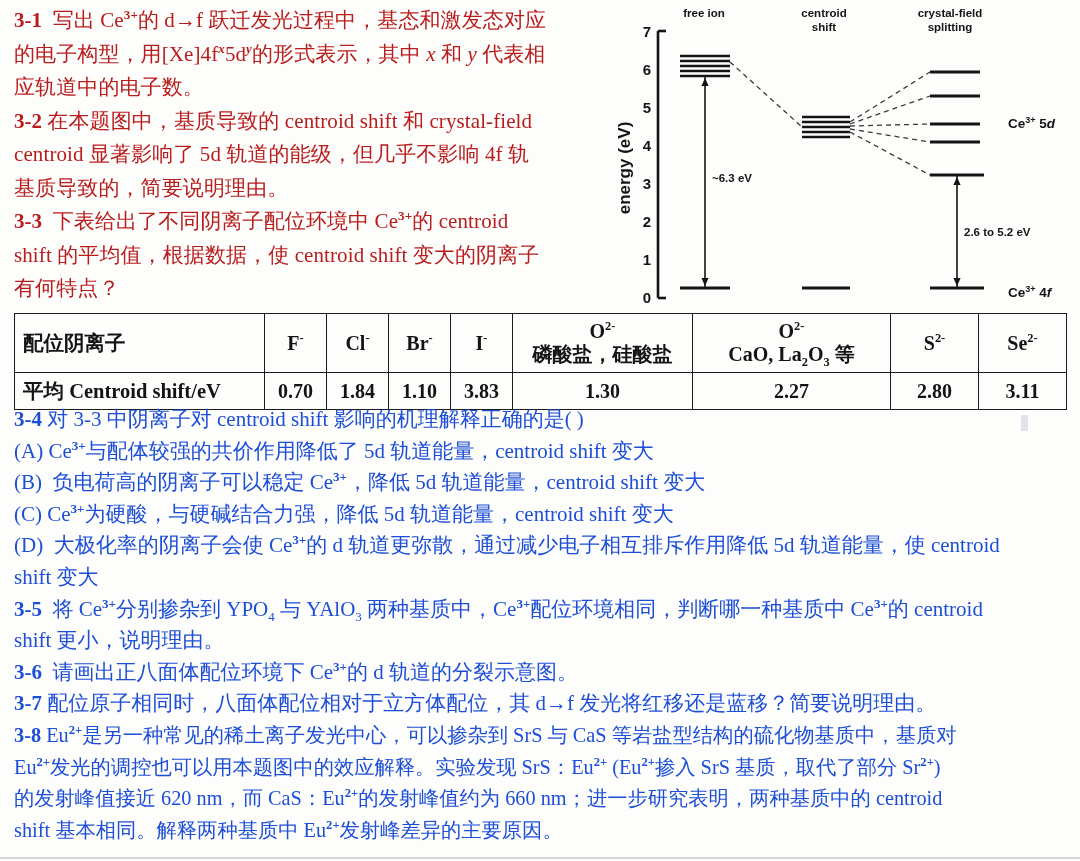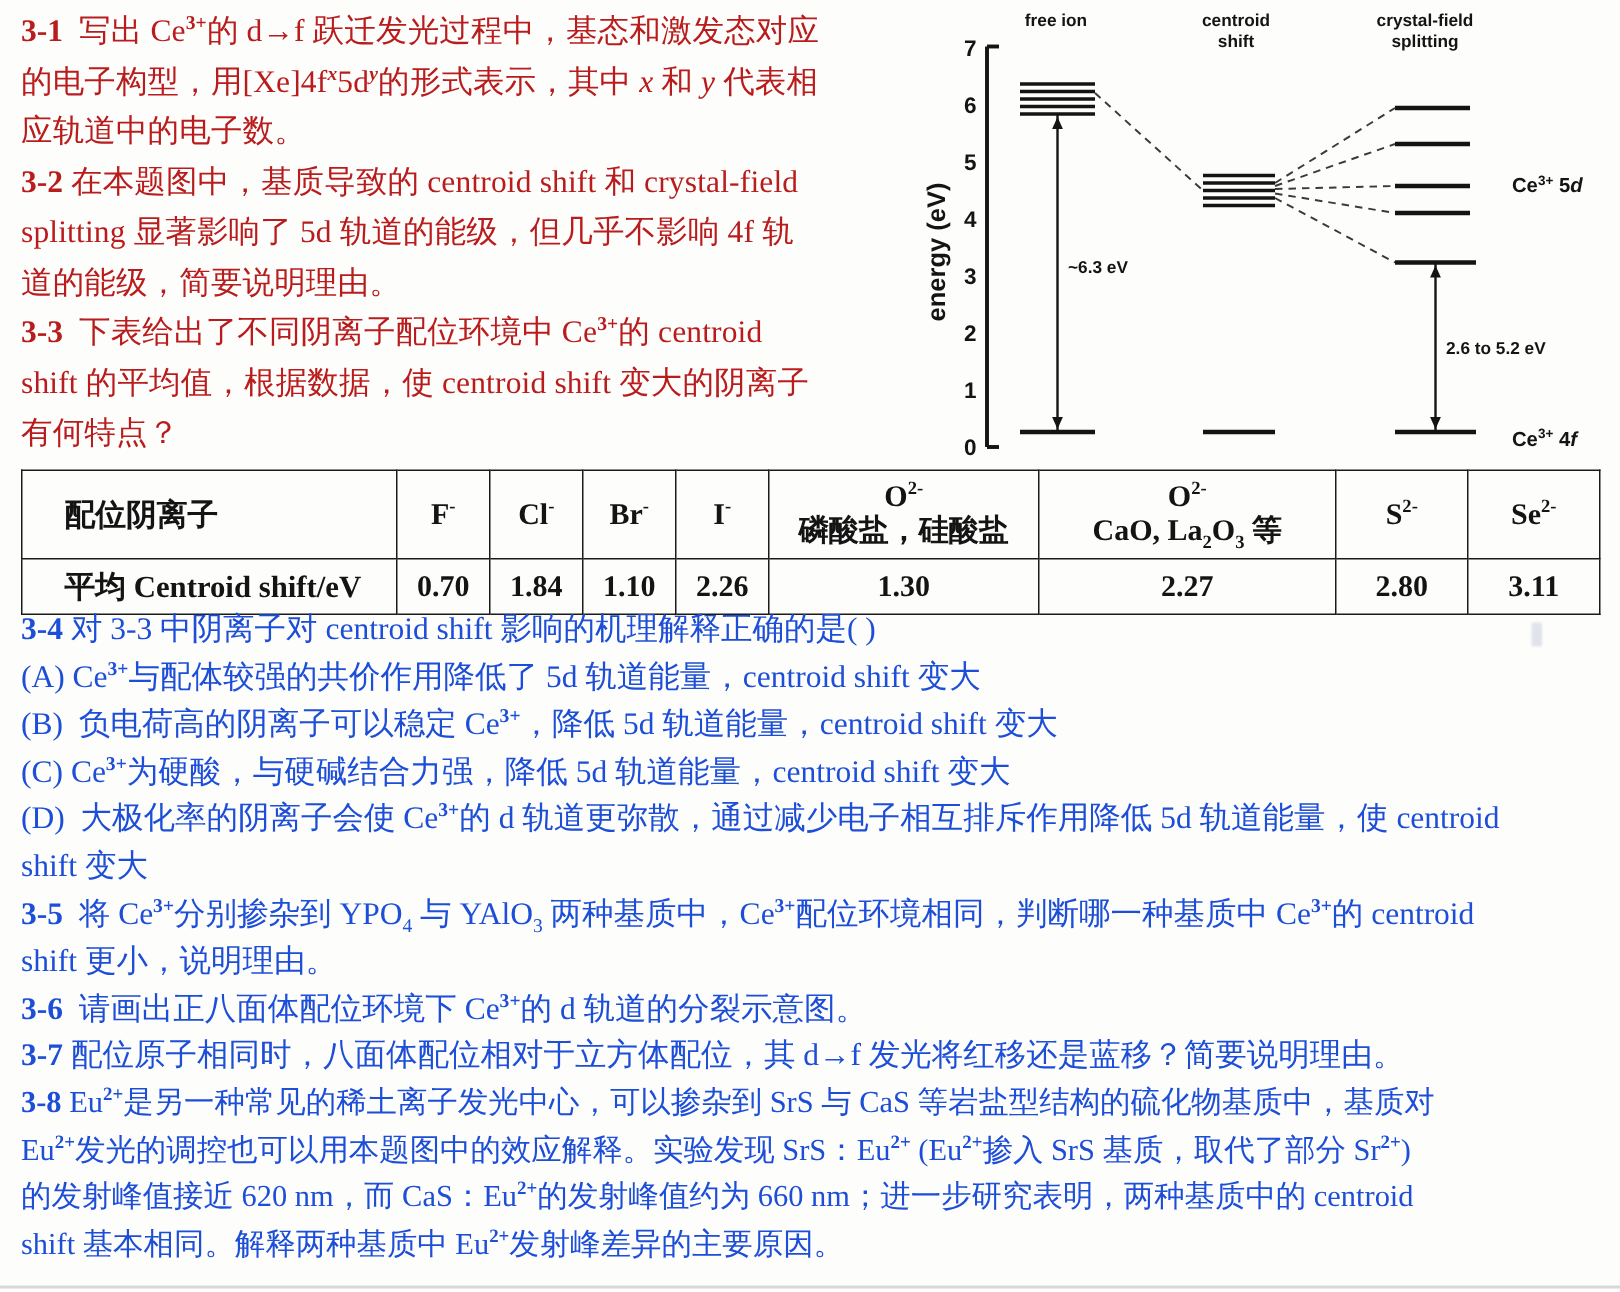--- a/index.html
+++ b/index.html
@@ -83,21 +83,21 @@
   table.data th, table.data td {
     border: 1.6px solid #1b1b1b;
     text-align: center;
     vertical-align: middle;
     font-size: 20px;
     color: #141414;
     padding: 2px 2px;
   }
   table.data th.rowhead, table.data td.rowhead {
     text-align: left;
-    padding-left: 28px;
+    padding-left: 8px;
     font-size: 20.5px;
   }
   .hdr-row th { height: 54px; }
   .val-row td { height: 32px; font-size: 20.5px; font-weight: bold; }
   .two-line {
     line-height: 23px;
   }
   .two-line .l1 { display: block; }
   .two-line .l2 { display: block; }
 
@@ -149,22 +149,22 @@
       </div>
       <div class="q-line">
         的电子构型，用[Xe]4f<sup class="chg ital">x</sup>5d<sup class="chg ital">y</sup>的形式表示，其中 <span class="ital">x</span> 和 <span class="ital">y</span> 代表相
       </div>
       <div class="q-line">应轨道中的电子数。</div>
 
       <div class="q-line">
         <span class="q-num">3-2</span>
         <span>在本题图中，基质导致的 centroid shift 和 crystal-field</span>
       </div>
-      <div class="q-line">splitting 显著影响了 5d 轨道的能级，但几乎不影响 4f 轨</div>
-      <div class="q-line">道的能级，简要说明理由。</div>
+      <div class="q-line">centroid 显著影响了 5d 轨道的能级，但几乎不影响 4f 轨</div>
+      <div class="q-line">基质导致的，简要说明理由。</div>
 
       <div class="q-line">
         <span class="q-num">3-3</span>
         <span>&nbsp;下表给出了不同阴离子配位环境中 Ce<sup class="chg">3+</sup>的 centroid</span>
       </div>
       <div class="q-line">shift 的平均值，根据数据，使 centroid shift 变大的阴离子</div>
       <div class="q-line">有何特点？</div>
     </div>
 
     <div class="figure">
@@ -288,21 +288,21 @@
             </span>
           </th>
           <th>S<sup class="chg">2-</sup></th>
           <th>Se<sup class="chg">2-</sup></th>
         </tr>
         <tr class="val-row">
           <td class="rowhead">平均 Centroid shift/eV</td>
           <td>0.70</td>
           <td>1.84</td>
           <td>1.10</td>
-          <td>2.26</td>
+          <td>3.83</td>
           <td>1.30</td>
           <td>2.27</td>
           <td>2.80</td>
           <td>3.11</td>
         </tr>
       </tbody>
     </table>
   </div>
 
   <div class="artifact"></div>

